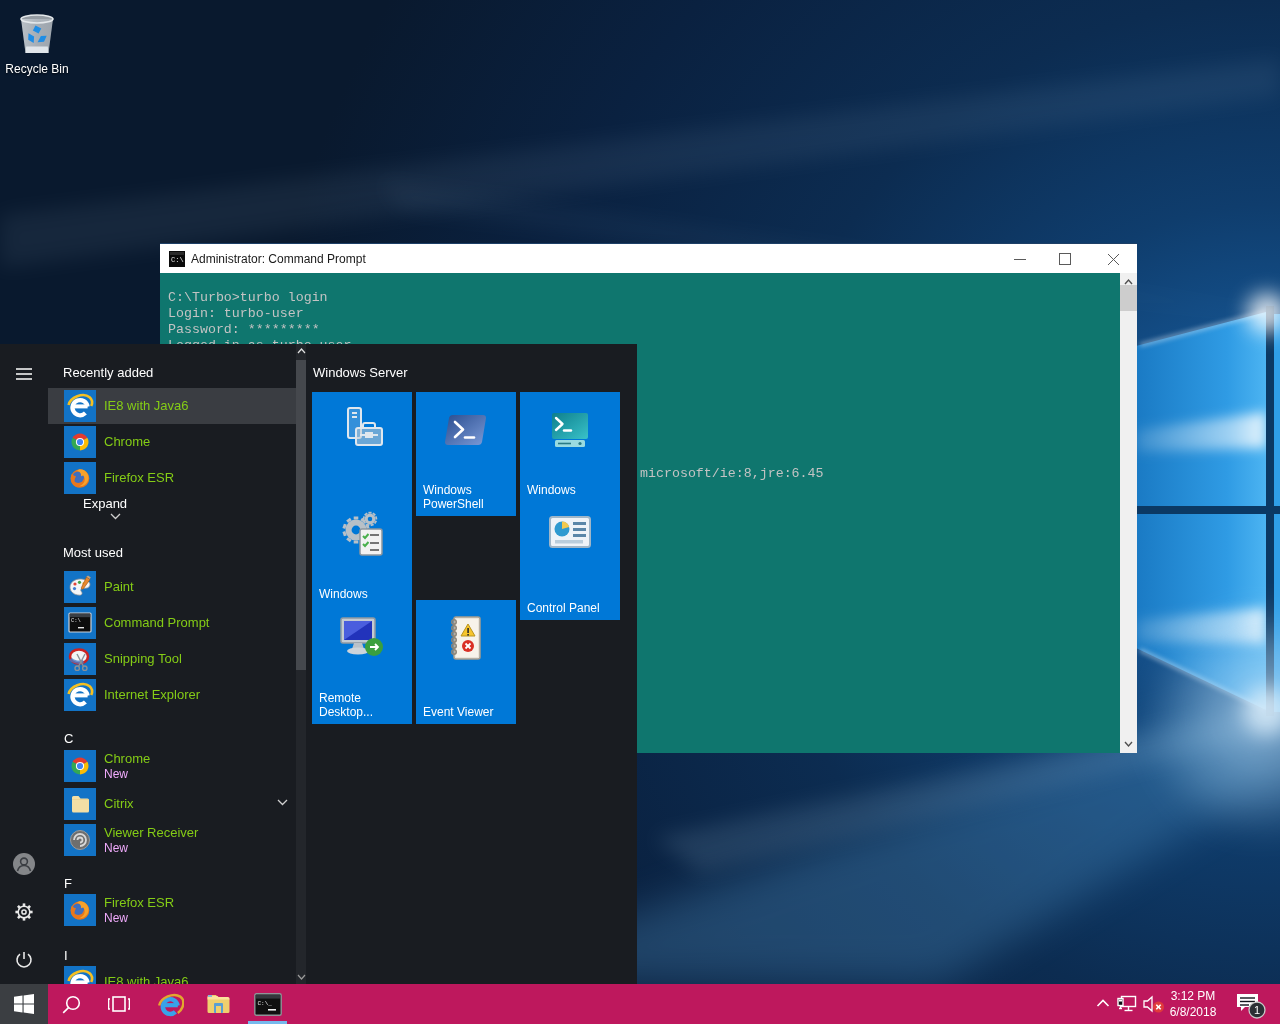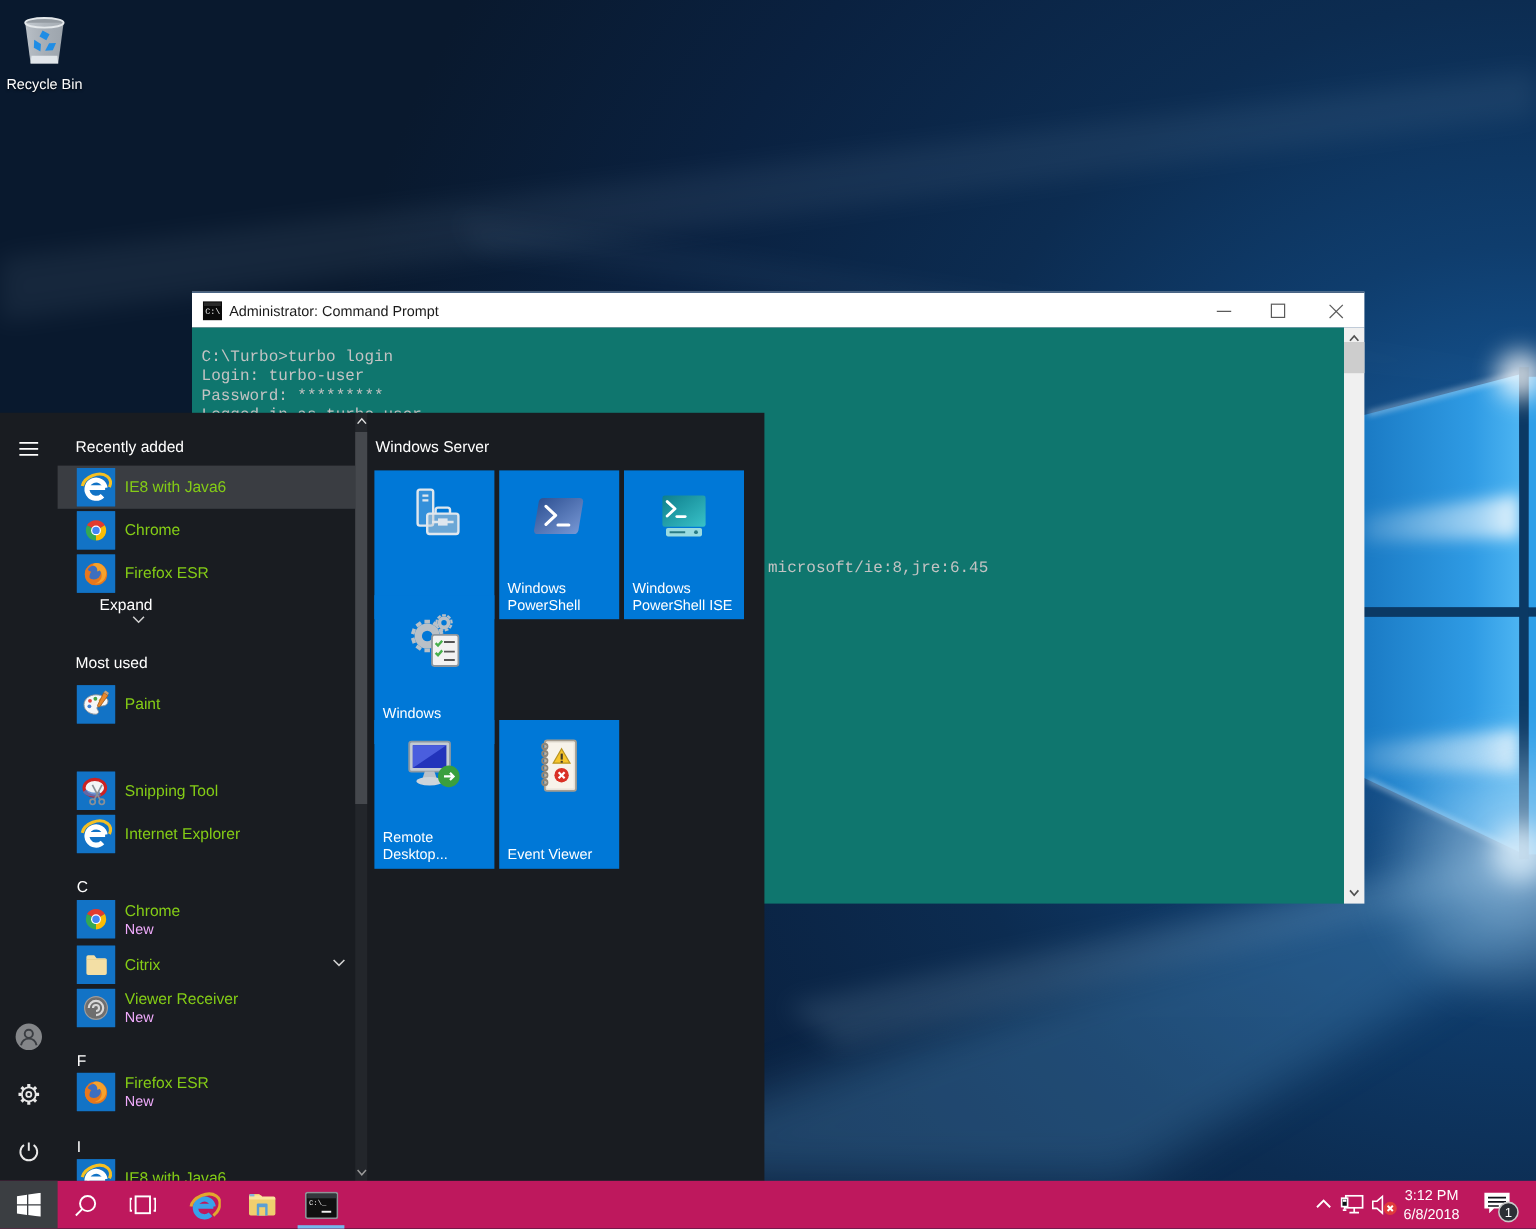--- a/index.html
+++ b/index.html
@@ -240,20 +240,30 @@
             <rect width="32" height="32" fill="#1273c6"></rect>
 <path d="M16 8 c-5.5 0 -10 3.6 -10 8.2 c0 4.5 4.3 8 9.8 8 c1.4 0 2.3 -0.9 2.3 -2 c0 -0.6 -0.3 -1.1 -0.7 -1.6 c-0.4 -0.5 -0.6 -0.9 -0.6 -1.4 c0 -1.1 0.9 -1.9 2.1 -1.9 h2.4 c3 0 4.7 -1.7 4.7 -4.1 C26 10.6 21.5 8 16 8 z" fill="#f4f6f8" stroke="#8a9096" stroke-width="0.8"></path>
 <circle cx="11" cy="13" r="1.6" fill="#e2443a"></circle>
             <circle cx="15.5" cy="11.3" r="1.6" fill="#44a344"></circle>
             <circle cx="20" cy="12.6" r="1.6" fill="#f2b430"></circle>
             <circle cx="10.5" cy="17.6" r="1.6" fill="#3f7fd4"></circle>
 <path d="M22.5 6 l3.5 2.5 -6.5 9 c-0.9 1.2 -2.4 0.6 -2.2 -0.7 z" fill="#e8892f" stroke="#a35c17" stroke-width="0.7"></path>
 <path d="M24 4.5 l2.8 2 -1.1 1.6 -3.3 -2.3 z" fill="#caa27a"></path>
 </svg></div>
         <div class="t1">Paint</div>
+      </div>
+    <div class="mrow" style="top:261px;">
+        <div class="ic"><svg width="32" height="32" viewBox="0 0 32 32">
+            <rect width="32" height="32" fill="#1273c6"></rect>
+<rect x="5" y="6" width="22" height="19" rx="1" fill="#0d0d0d" stroke="#cfd3d8" stroke-width="1.2"></rect>
+<rect x="5.8" y="6.8" width="20.4" height="3.4" fill="#3a3f45"></rect>
+<text x="7" y="14.5" font-size="5.5" fill="#e8e8e8" font-family="Liberation Mono">C:\</text>
+<rect x="14" y="20" width="6" height="1.4" fill="#e8e8e8"></rect>
+</svg></div>
+        <div class="t1">Command Prompt</div>
       </div>
     <div class="mrow" style="top:297px;">
         <div class="ic"><svg width="32" height="32" viewBox="0 0 32 32">
             <rect width="32" height="32" fill="#1273c6"></rect>
 <ellipse cx="15" cy="13.5" rx="9" ry="7" fill="#f2f4f6" stroke="#cc2222" stroke-width="2.6"></ellipse>
 <path d="M6.5 16 a9 4.8 0 0 0 13 2.5" fill="none" stroke="#4a7ac8" stroke-width="3.5" opacity="0.8"></path>
 <g stroke="#8a9097" stroke-width="1.4" fill="none">
 <line x1="13" y1="11" x2="19.5" y2="23.5"></line>
               <line x1="21" y1="11" x2="14.5" y2="23.5"></line>
 <circle cx="13.2" cy="25.2" r="2.2"></circle>
@@ -420,20 +430,32 @@
             <path d="M26 35 l2 2 3.5 -4"></path>
           </g>
       <g stroke="#555" stroke-width="1.6">
             <line x1="33" y1="26" x2="42" y2="26"></line>
             <line x1="33" y1="34" x2="42" y2="34"></line>
             <line x1="33" y1="41" x2="42" y2="41"></line>
           </g>
       </svg>
         <div class="lab">Windows<br>Administrativ...</div>
       </div>
+    <div class="tile" style="left:520px;top:152px;">
+        <svg width="46" height="40" viewBox="0 0 46 40">
+      <rect x="3" y="3" width="40" height="30" rx="2.5" fill="#eef3f8" stroke="#9fb6c8" stroke-width="2"></rect>
+      <circle cx="15" cy="15" r="7.5" fill="#2f9ad0"></circle>
+      <path d="M15 15 L15 7.5 A7.5 7.5 0 0 1 22.2 13 z" fill="#f3c94e"></path>
+      <rect x="26" y="8" width="13" height="3" fill="#5a86a8"></rect>
+      <rect x="26" y="14" width="13" height="3" fill="#5a86a8"></rect>
+      <rect x="26" y="20" width="13" height="3" fill="#5a86a8"></rect>
+      <rect x="8" y="26" width="28" height="3.5" fill="#b9cddc"></rect>
+      </svg>
+        <div class="lab">Control Panel</div>
+      </div>
     <div class="tile" style="left:312px;top:256px;">
         <svg width="52" height="48" viewBox="0 0 52 48">
       <rect x="5" y="4" width="34" height="25" rx="2" fill="#c3cbd3" stroke="#8e99a3" stroke-width="1.5"></rect>
       <rect x="8" y="7" width="28" height="19" fill="#2233bb"></rect>
       <path d="M8 26 l28 -19 h-28 z" fill="#4a5ede"></path>
       <path d="M18 29 h8 l2 6 h-12 z" fill="#b9c1c9"></path>
       <ellipse cx="22" cy="37" rx="11" ry="3.5" fill="#cdd4da"></ellipse>
       <circle cx="38" cy="33" r="9" fill="#3a9f3e"></circle>
       <g stroke="#ffffff" stroke-width="1.8" fill="none">
             <path d="M34 33 h8 m-3 -3 l3 3 -3 3"></path>

